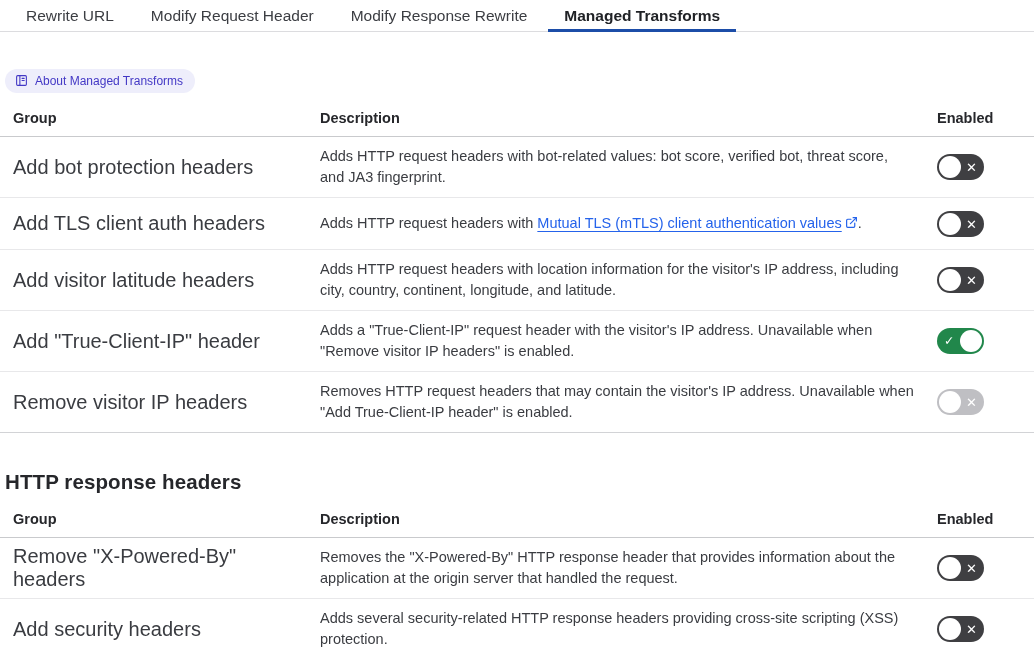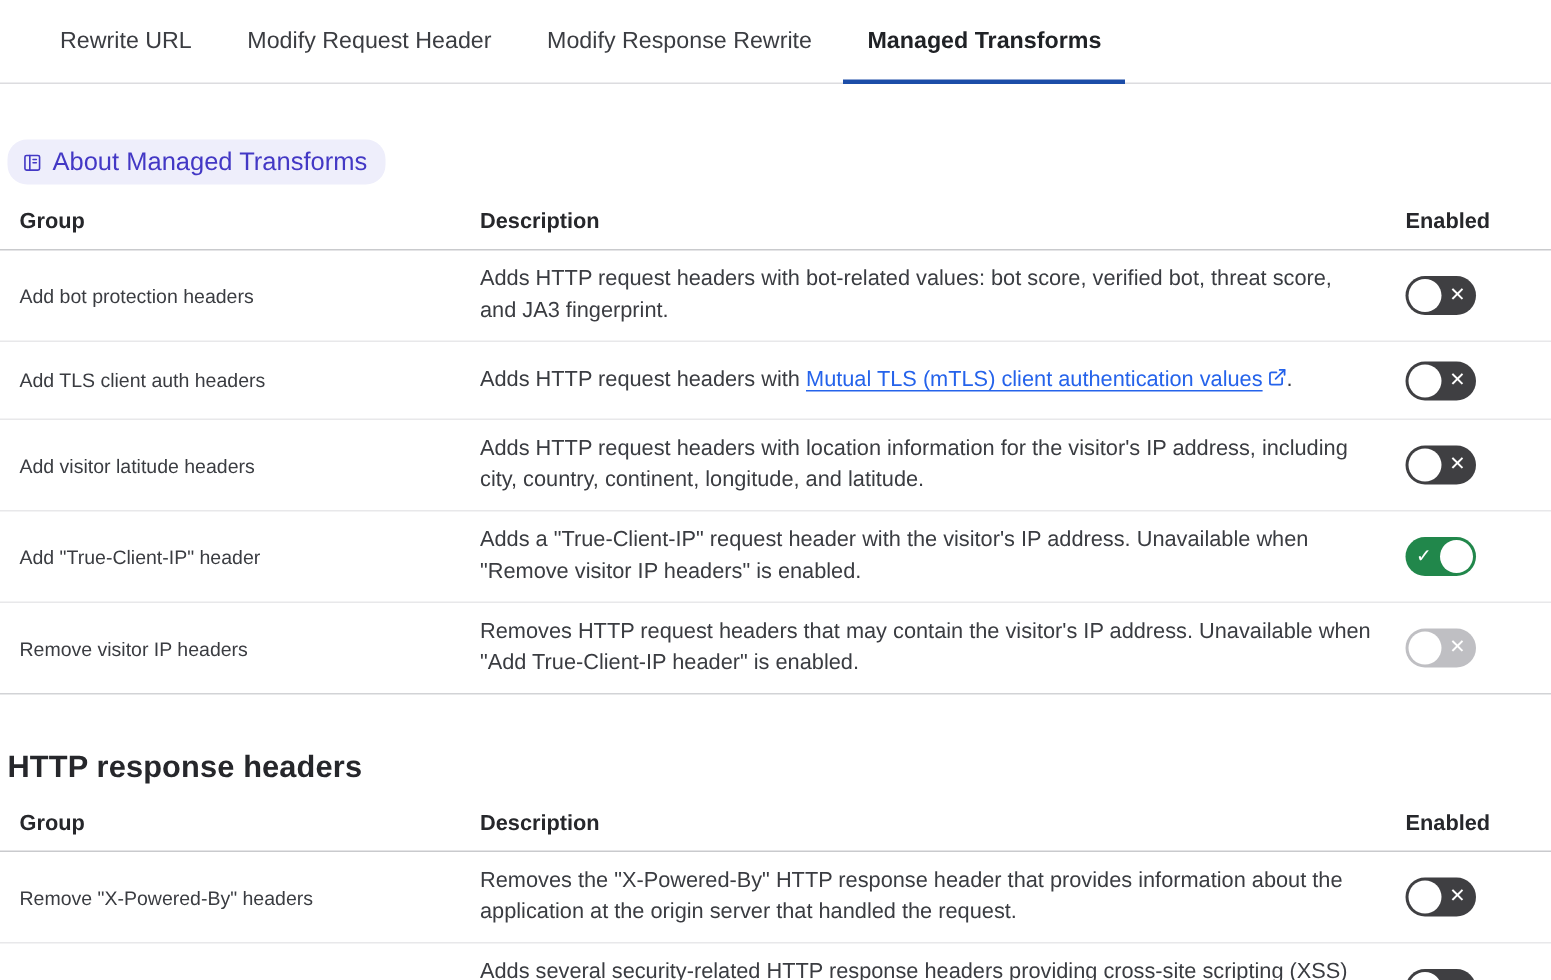--- a/index.html
+++ b/index.html
@@ -9,23 +9,23 @@
     background: #ffffff;
     font-family: "Liberation Sans", sans-serif;
     color: #3a3c41;
     -webkit-font-smoothing: antialiased;
   }
 
   
   .tabbar {
     display: flex;
     align-items: stretch;
-    height: 56px;
+    height: 32px;
     border-bottom: 1px solid #dcdcdf;
-    padding-left: 24px;
+    padding-left: 10px;
     gap: 5px;
   }
   .tab {
     display: flex;
     align-items: center;
     padding: 3px 16px 0 16px;
     font-size: 15.5px;
     color: #3b3d42;
     cursor: pointer;
     border-bottom: 3px solid transparent;
@@ -48,27 +48,27 @@
   }
   .section-title {
     margin: 0;
     font-size: 20.5px;
     font-weight: bold;
     color: #26272b;
     letter-spacing: 0.1px;
   }
   .badge {
     display: inline-flex;
-    align-items: center;
+    align-items: flex-start;
     gap: 7px;
     background: #eeeefb;
     color: #4338c5;
     border-radius: 13px;
     padding: 5px 12px 5px 10px;
-    font-size: 17px;
+    font-size: 12px;
     cursor: pointer;
     text-decoration: none;
   }
   .badge svg { display: block; }
 
   
   .thead, .trow {
     display: grid;
     grid-template-columns: 307px 1fr 50px;
     padding: 0 47px 0 13px;
@@ -82,21 +82,21 @@
     font-size: 14.5px;
     color: #26272b;
     padding: 6px 0 10px;
   }
   .trow {
     border-bottom: 1px solid #e8e8ea;
     align-items: center;
     min-height: 52px;
   }
   .trow:last-child { border-bottom-color: #d2d3d6; }
-  .cell.group { font-size: 13px; color: #3a3c41; padding-right: 16px; }
+  .cell.group { font-size: 20px; color: #3a3c41; padding-right: 16px; }
   .cell.desc {
     font-size: 14.5px;
     line-height: 21px;
     color: #3a3c41;
     padding: 9px 22px 9px 0;
   }
   .cell.desc a {
     color: #2563eb;
     text-decoration: underline;
     text-underline-offset: 3px;

